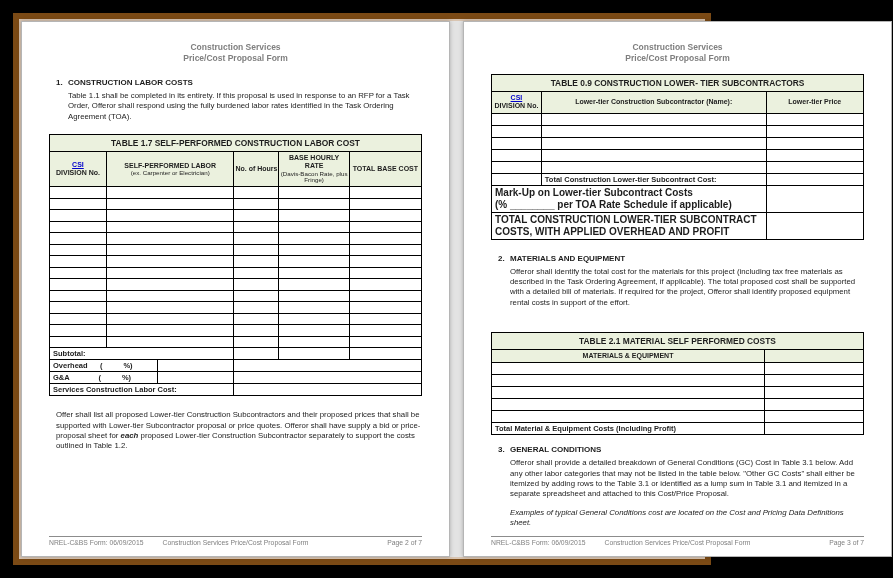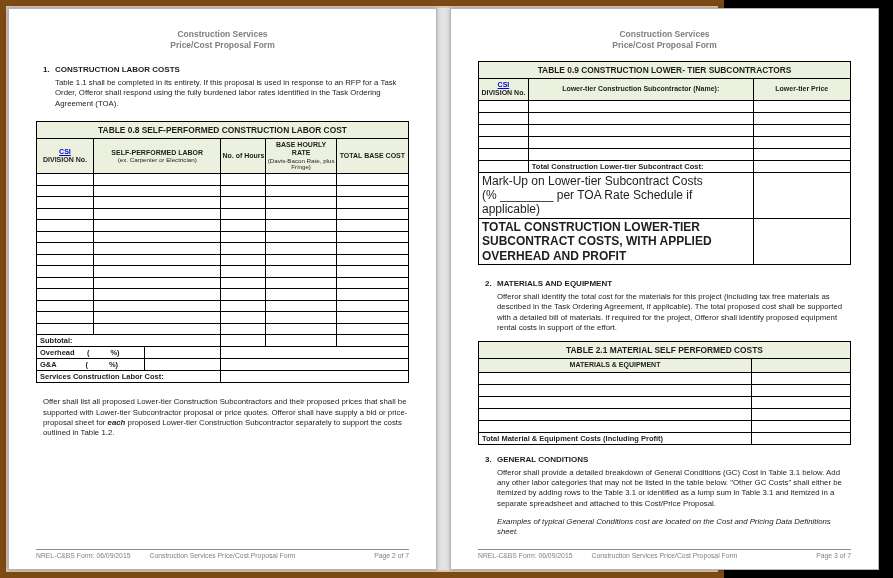--- a/index.html
+++ b/index.html
@@ -1,19 +1,19 @@
 <!DOCTYPE html>
 <html><head>
 <meta charset="utf-8">
 <style>
   * { margin:0; padding:0; box-sizing:border-box; }
   html,body { width:893px; height:578px; }
   body { font-family:"Liberation Sans", sans-serif; background:#000; }
 
-  .frame-black { width:724px; height:578px; background:#000; padding:0; }
+  .frame-black { width:724px; height:578px; background:#000; padding:13px; }
   .frame-brown { width:100%; height:100%; background:#7b4a15; padding:6px; }
   .frame-tan   { width:100%; height:100%; background:#d9c5b2; padding:2px; }
   .canvas { width:100%; height:100%; background:#e3e3e3; display:flex; }
 
   .page {
     background:#fff; width:429px; height:100%; flex:0 0 429px;
     border:1px solid #b5b5b5; box-shadow:0 0 4px rgba(0,0,0,.25);
     padding:20px 27px 10px 27px; display:flex; flex-direction:column;
     color:#1d1d1d; overflow:hidden;
   }
@@ -31,25 +31,25 @@
   table { border-collapse:collapse; width:100%; table-layout:fixed; }
   td { border:1px solid #000; padding:1px 3px; font-size:7.5px; vertical-align:middle; overflow:hidden; }
   .tbl-title td { background:#ebf1de; font-weight:bold; text-align:center; font-size:8.4px; padding:3px 2px; }
   .tbl-head td { background:#ebf1de; font-weight:bold; text-align:center; font-size:7px; line-height:1.18; padding:2px 1px; }
   .tbl-head .note { display:block; font-weight:normal; font-size:6.2px; line-height:1.1; }
   .csi-link { color:#0000cc; text-decoration:underline; font-weight:bold; display:inline-block; }
   .empty-r td { height:11.5px; }
   .empty-r2 td { height:12px; }
   .bold { font-weight:bold; }
   .pre { white-space:pre; }
-  .small { font-size:12px; line-height:1.2; }
+  .small { font-size:10px; line-height:1.2;font-weight:bold; }
 
   .t11 { margin-top:12px; }
   .t12 { margin-top:10px; }
-  .t21 { margin-top:8px; }
+  .t21 { margin-top:24px; }
 
   .footer { margin-top:auto; border-top:1px solid #8c8c8c; padding-top:2px; display:flex; align-items:flex-start; color:#7f7f7f; font-size:6.8px; }
   .footer .fl { flex:1.2; text-align:left; }
   .footer .fc { flex:2; text-align:center; }
   .footer .fr { flex:1.2; text-align:right; }
 </style>
 </head>
 <body>
 
 <div class="frame-black">
@@ -73,21 +73,21 @@
         <colgroup>
           <col style="width:15.3%">
                 <col style="width:13.7%">
                 <col style="width:20.6%">
           <col style="width:12.1%">
                 <col style="width:18.9%">
                 <col style="width:19.4%">
         </colgroup>
         <tbody>
                 <tr class="tbl-title">
-                  <td colspan="6">TABLE 0.8 SELF-PERFORMED CONSTRUCTION LABOR COST</td>
+                  <td colspan="6">TABLE 1.7 SELF-PERFORMED CONSTRUCTION LABOR COST</td>
                 </tr>
         <tr class="tbl-head">
           <td>
             <a class="csi-link" href="#">CSI</a>
             <div>DIVISION No.</div>
           </td>
           <td colspan="2">
             <span>SELF-PERFORMED LABOR</span>
             <span class="note">(ex. Carpenter or Electrician)</span>
           </td>

